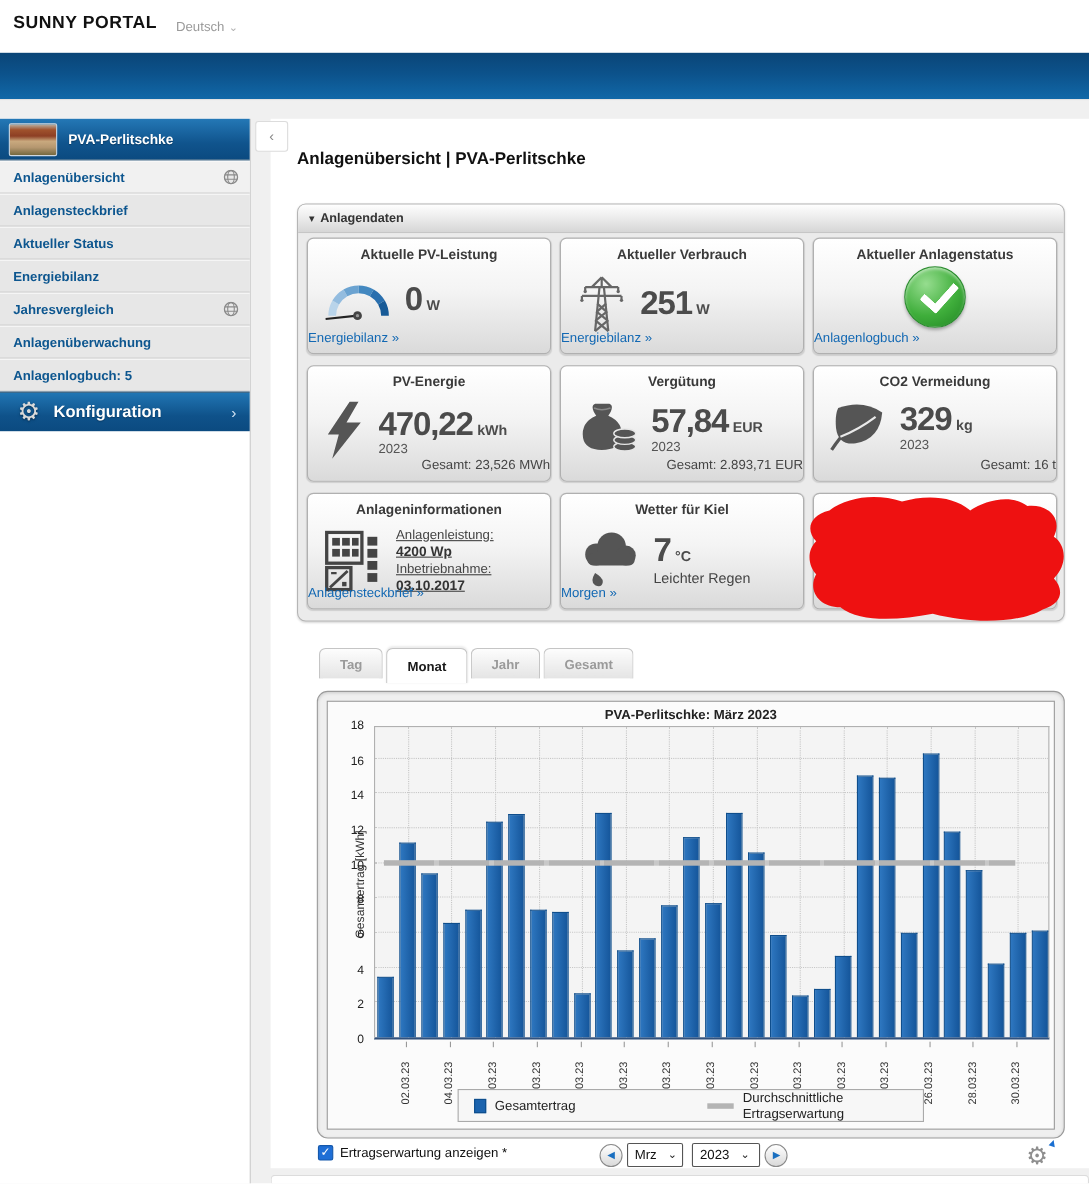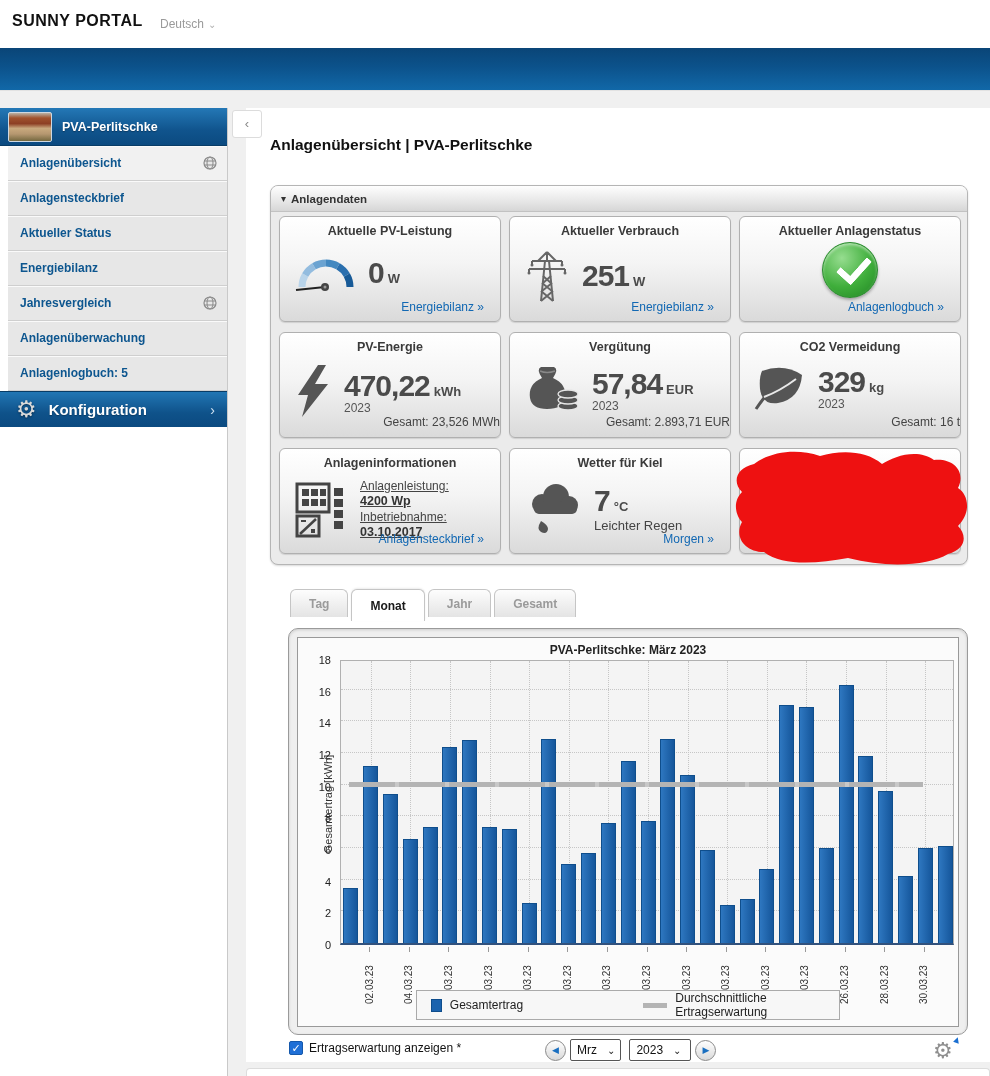--- a/index.html
+++ b/index.html
@@ -16,22 +16,22 @@
 
   .page-bg { position:absolute; left:0; top:90px; width:990px; height:986px; background:#f0f0f0; border-top:1px solid #e2e2e2; }
 
   
   .sidebar { position:absolute; left:0; top:108px; width:228px; height:968px; background:#fff; border-right:1px solid #c9c9c9; }
   .sb-head { height:38px; background:linear-gradient(180deg,#2478b6 0%,#10548d 60%,#0b4a80 100%); display:flex; align-items:center; padding-left:8px; border-bottom:1px solid #083c66; }
   .sb-thumb { width:44px; height:30px; border:1px solid #cfd8e0; border-radius:2px;
       background:
         linear-gradient(180deg,#b9b2a5 0%,#a0522d 18%,#8d3f24 38%,#c9a97e 55%,#b59770 75%,#74683f 100%); }
   .sb-title { color:#fff; font-size:12.5px; font-weight:bold; margin-left:10px; text-shadow:0 1px 1px #0a3a63; }
-  .sb-item { height:35px; background:#e7e7e7; border-bottom:1px solid #cfcfcf; box-shadow:inset 0 1px 0 #fafafa;
-             display:flex; align-items:center; padding:0 10px 0 12px; cursor:pointer;margin-left:8px; }
+  .sb-item { height:30px; background:#e7e7e7; border-bottom:1px solid #cfcfcf; box-shadow:inset 0 1px 0 #fafafa;
+             display:flex; align-items:center; padding:0 10px 0 12px; cursor:pointer; }
   .sb-item.active { background:#f1f1f1; }
   .sb-item .lbl { font-size:12px; font-weight:bold; color:#0d568f; flex:1; }
   .sb-globe { width:14px; height:14px; }
   .sb-config { height:36px; background:linear-gradient(180deg,#2176b4 0%,#0f528a 60%,#0b4a80 100%);
                display:flex; align-items:center; padding:0 12px 0 16px; cursor:pointer; border-top:1px solid #083c66; }
   .sb-config .gear { font-size:23px; color:#d9d9d9; text-shadow:0 1px 2px #052c4e; margin-right:12px; }
   .sb-config .lbl { color:#fff; font-size:15px; font-weight:bold; flex:1; text-shadow:0 1px 1px #0a3a63; }
   .sb-config .arr { color:#cfe2f2; font-size:14px; }
 
   
@@ -51,21 +51,21 @@
   .t4 { left:8px;   top:146px; } .t5 { left:238px; top:146px; } .t6 { left:468px; top:146px; }
   .t7 { left:8px;   top:262px; } .t8 { left:238px; top:262px; } .t9 { left:468px; top:262px; }
   .tile-head { text-align:center; font-size:12.5px; font-weight:bold; color:#3a3a3a; padding-top:7px; }
   .tile-body { position:absolute; left:14px; top:32px; right:8px; display:flex; align-items:center; }
   .tile-ico { flex:0 0 auto; margin-right:12px; }
   .valblock .line { display:flex; align-items:baseline; }
   .big { font-size:30px; font-weight:bold; color:#4b4b4b; letter-spacing:-1px; }
   .unit { font-size:13px; font-weight:bold; color:#4b4b4b; margin-left:4px; }
   .year { font-size:12px; color:#555; margin-top:-2px; }
   .sub { font-size:13px; color:#444; margin-top:0px; }
-  .tile-link { position:absolute; bottom:7px; left:0; right:16px; text-align:right; font-size:12px; color:#1268b3; cursor:pointer; }
+  .tile-link { position:absolute; bottom:7px; left:0; right:16px; text-align:left; font-size:12px; color:#1268b3; cursor:pointer; }
   .tile-foot { position:absolute; bottom:8px; left:0; right:0; text-align:right; font-size:12px; color:#444; }
   .status-circle { width:56px; height:56px; margin:4px auto 0; border-radius:50%;
       background:radial-gradient(circle at 35% 28%, #96dd8f 0%, #3fae3b 55%, #1f8322 100%);
       border:1px solid #2a8a2e; box-shadow:0 2px 3px rgba(0,0,0,.3), inset 0 2px 3px rgba(255,255,255,.5); position:relative; }
   .status-circle::after { content:""; position:absolute; left:15px; top:14px; width:25px; height:13px;
       border-left:7px solid #fff; border-bottom:7px solid #fff; transform:rotate(-48deg); border-radius:2px; }
   .info-col { font-size:12px; color:#444; line-height:1.25;text-decoration:underline; }
   .info-col b { color:#333; font-size:12.5px; }
 
   

